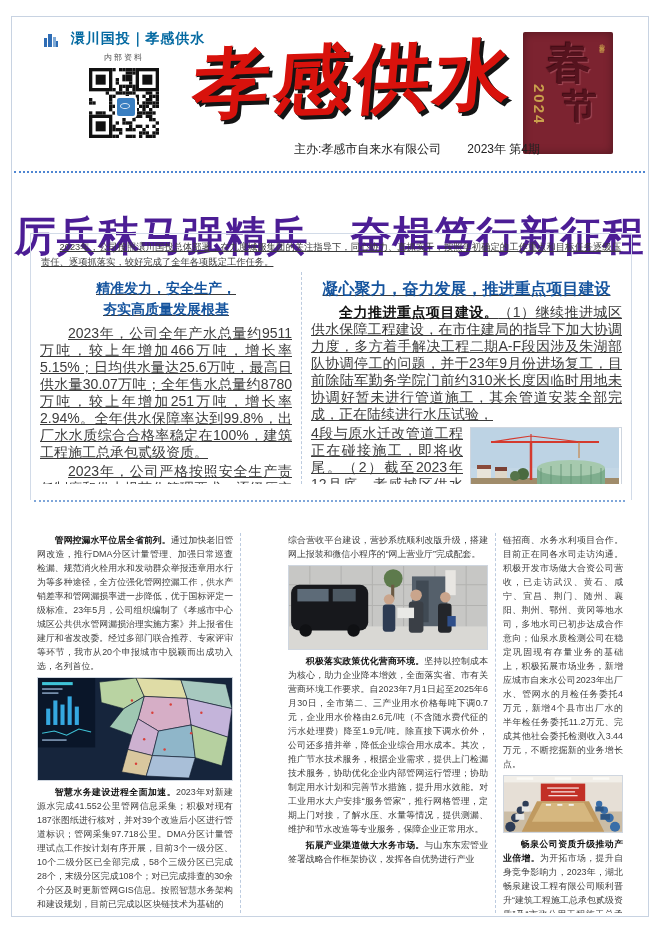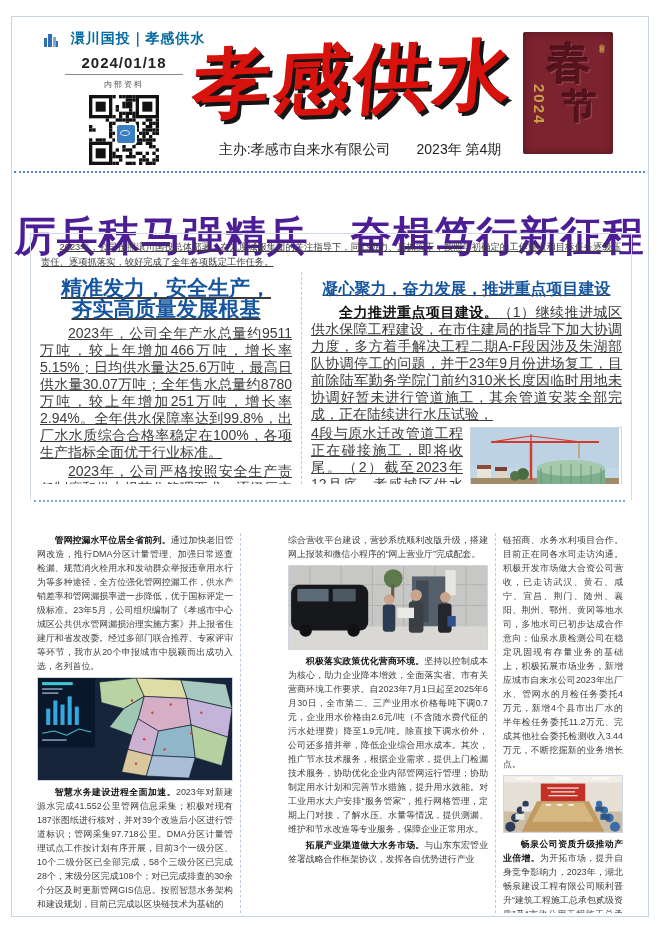--- a/index.html
+++ b/index.html
@@ -31,39 +31,39 @@
             border-radius:2px;box-shadow:inset 0 0 10px rgba(0,0,0,.35);overflow:hidden;}
   .fc-char{position:absolute;font-weight:900;color:#56131e;
             text-shadow:1px 1px 1px #a14a57,-1px -1px 1px #3c0b13;
             font-family:"Liberation Serif","DejaVu Serif",serif;}
   .fc-c1{left:24px;top:2px;font-size:44px;}
   .fc-c2{left:40px;top:52px;font-size:34px;}
   .fc-year{position:absolute;left:8px;top:52px;color:#c9a04c;font-size:15px;font-weight:bold;
             writing-mode:vertical-rl;letter-spacing:2px;}
   .fc-mini{position:absolute;right:7px;top:7px;color:#c9a04c;font-size:6px;writing-mode:vertical-rl;
             letter-spacing:1px;opacity:.9;}
-  .pub-line{position:absolute;left:160px;top:117px;width:360px;text-align:center;font-size:14px;color:#222;}
+  .pub-line{position:absolute;left:160px;top:117px;width:360px;text-align:right;font-size:12px;color:#222;}
   .pub-line .gap{display:inline-block;width:26px;}
 
   .dotline{position:absolute;left:14px;right:14px;border-top:2px dotted #4f86d2;}
   .dot1{top:171px;}
   .dot2{top:500px;left:34px;right:34px;border-top-color:#7fa6d9;}
 
   
   .headline{position:absolute;left:0;top:187px;width:100%;text-align:center;
             font-size:41px;font-weight:900;color:#4c1d95;letter-spacing:1px;white-space:nowrap;margin-top:22px;}
 
   
   .mainbox{position:absolute;left:30px;top:233px;width:600px;height:266px;
            border:1px solid #d2dbe8;border-bottom:none;overflow:hidden;text-decoration:underline;}
   .intro{margin:6px 10px 2px 10px;font-size:9.3px;line-height:15px;text-align:justify;text-indent:2em;color:#3c3c3c;}
   .maincols{display:flex;margin-top:2px;height:212px;}
   .mcol-left{width:252px;padding:0 9px;border-right:1px dashed #bccbdf;overflow:hidden;}
   .mcol-right{flex:1;padding:0 9px;overflow:hidden;}
-  .blue-title{color:#15549e;font-weight:900;text-align:center;font-size:21px;line-height:21px;margin:6px 0 5px 0;
+  .blue-title{color:#15549e;font-weight:900;text-align:center;font-size:14px;line-height:21px;margin:6px 0 5px 0;
               font-family:"Liberation Serif","DejaVu Serif",serif;}
   .blue-title.small{font-size:16px;}
   .body-p{margin:0 0 2px 0;font-size:14px;line-height:17px;text-align:justify;color:#3c3c3c;}
   .indent{text-indent:2em;}
   .lead{color:#111;font-weight:bold;}
   .photo-construction{float:right;width:150px;height:95px;margin:2px 0 3px 7px;border:1px solid #cfd6df;}
 
   
   .bottom-title{position:absolute;left:0;top:505px;width:100%;text-align:center;color:#15549e;
                 font-weight:900;font-size:20px;font-family:"Liberation Serif","DejaVu Serif",serif;}
@@ -88,21 +88,20 @@
         <span class="org-icon">
           <svg width="16" height="15" viewBox="0 0 16 15">
             <rect x="1" y="6" width="3" height="9" fill="#2f6db5"></rect>
             <rect x="5" y="2" width="4" height="13" fill="#2f6db5"></rect>
             <rect x="10" y="5" width="3" height="10" fill="#7ea9d6"></rect>
             <rect x="13" y="9" width="2" height="6" fill="#2f6db5"></rect>
           </svg>
         </span>
         <span>澴川国投｜孝感供水</span>
       </div>
-      <div><span class="mh-date">2024/01/18</span></div>
       <div class="mh-internal">内部资料</div>
       <div class="qr">
         <svg id="qr-svg" width="70" height="70" viewBox="0 0 70 70">
             <rect x="23.333333333333336" y="0" width="3.3333333333333335" height="3.3333333333333335" fill="#111"></rect>
             <rect x="30" y="0" width="3.3333333333333335" height="3.3333333333333335" fill="#111"></rect>
             <rect x="33.333333333333336" y="0" width="3.3333333333333335" height="3.3333333333333335" fill="#111"></rect>
             <rect x="36.66666666666667" y="0" width="3.3333333333333335" height="3.3333333333333335" fill="#111"></rect>
             <rect x="40" y="0" width="3.3333333333333335" height="3.3333333333333335" fill="#111"></rect>
             <rect x="43.333333333333336" y="0" width="3.3333333333333335" height="3.3333333333333335" fill="#111"></rect>
             <rect x="36.66666666666667" y="3.3333333333333335" width="3.3333333333333335" height="3.3333333333333335" fill="#111"></rect>
@@ -273,21 +272,21 @@
   <div class="headline">厉兵秣马强精兵　奋楫笃行新征程</div>
 
   <div class="mainbox">
     <p class="intro">2023年，公司按照澴川国投总体部署，在九度城服集团的关注指导下，同心协力、真抓实干，按照年初确定的工作重点和目标任务逐级压责任、逐项抓落实，较好完成了全年各项既定工作任务。</p>
     <div class="maincols">
       <div class="mcol-left">
         <div class="blue-title">
           <div>精准发力，安全生产，</div>
           <div>夯实高质量发展根基</div>
         </div>
-        <p class="body-p indent">2023年，公司全年产水总量约9511万吨，较上年增加466万吨，增长率5.15%；日均供水量达25.6万吨，最高日供水量30.07万吨；全年售水总量约8780万吨，较上年增加251万吨，增长率2.94%。全年供水保障率达到99.8%，出厂水水质综合合格率稳定在100%，各项生产指标全面优于行业标准。</p>
+        <p class="body-p indent">2023年，公司全年产水总量约9511万吨，较上年增加466万吨，增长率5.15%；日均供水量达25.6万吨，最高日供水量30.07万吨；全年售水总量约8780万吨，较上年增加251万吨，增长率2.94%。全年供水保障率达到99.8%，出厂水水质综合合格率稳定在100%，建筑工程施工总承包贰级资质。</p>
         <p class="body-p indent">2023年，公司严格按照安全生产责任制度和供水规范化管理要求，逐级压实安全责任，实现全年无重大安全责任事故。今年以来，应急安全部先后组织开展了2轮消防培训、1次反恐怖打击人防综合演练；累计开展各类隐患排查整治工作 88次，排查发现一般隐患问题30余项，隐患整改完成率100%。</p>
       </div>
       <div class="mcol-right">
         <div class="blue-title small">凝心聚力，奋力发展，推进重点项目建设</div>
         <p class="body-p indent"><b class="lead">全力推进重点项目建设。</b><span>（1）继续推进城区供水保障工程建设，在市住建局的指导下加大协调力度，多方着手解决工程二期A-F段因涉及朱湖部队协调停工的问题，并于23年9月份进场复工，目前除陆军勤务学院门前约310米长度因临时用地未协调好暂未进行管道施工，其余管道安装全部完成，正在陆续进行水压试验，</span></p>
         <div>
           <span class="photo-construction">
             <svg width="148" height="93" viewBox="0 0 148 93">
               <rect width="148" height="93" fill="#c3d7e6"></rect>
               <rect y="0" width="148" height="40" fill="#bdd3e4"></rect>

